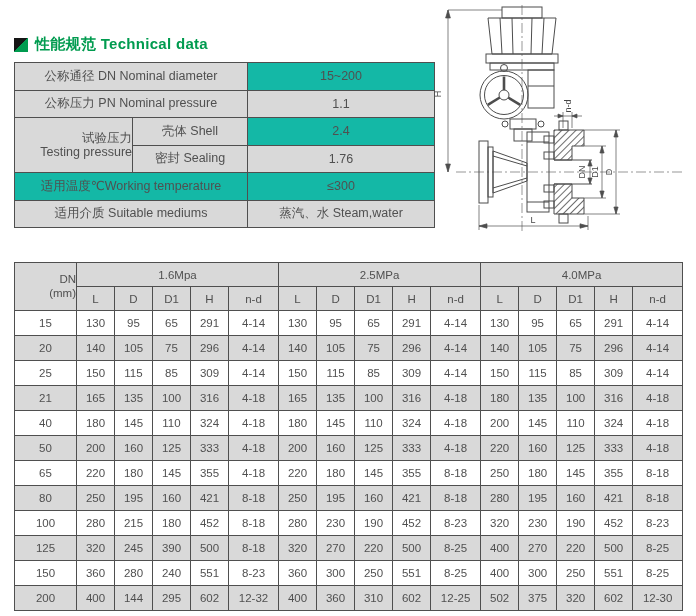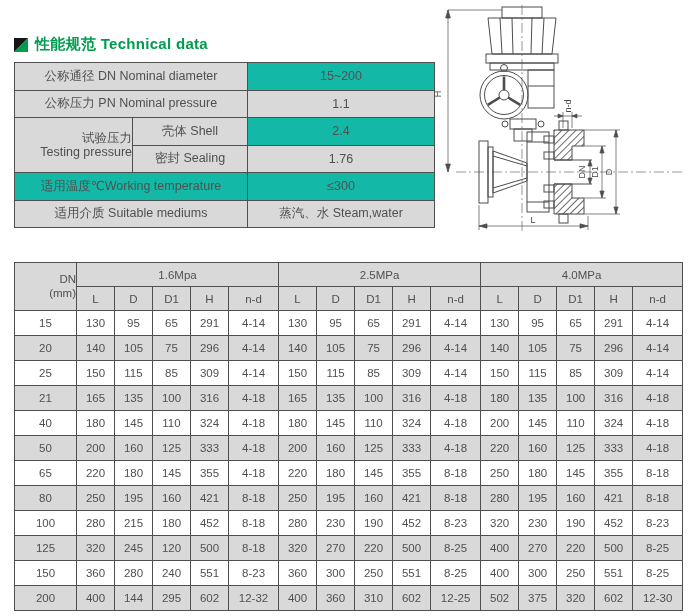--- a/index.html
+++ b/index.html
@@ -405,21 +405,21 @@
           <td>230</td>
           <td>190</td>
           <td>452</td>
           <td>8-23</td>
         </tr>
 
         <tr class="alt">
           <td>125</td>
           <td>320</td>
           <td>245</td>
-          <td>120</td>
+          <td>390</td>
           <td>500</td>
           <td>8-18</td>
           <td>320</td>
           <td>270</td>
           <td>220</td>
           <td>500</td>
           <td>8-25</td>
           <td>400</td>
           <td>270</td>
           <td>220</td>

